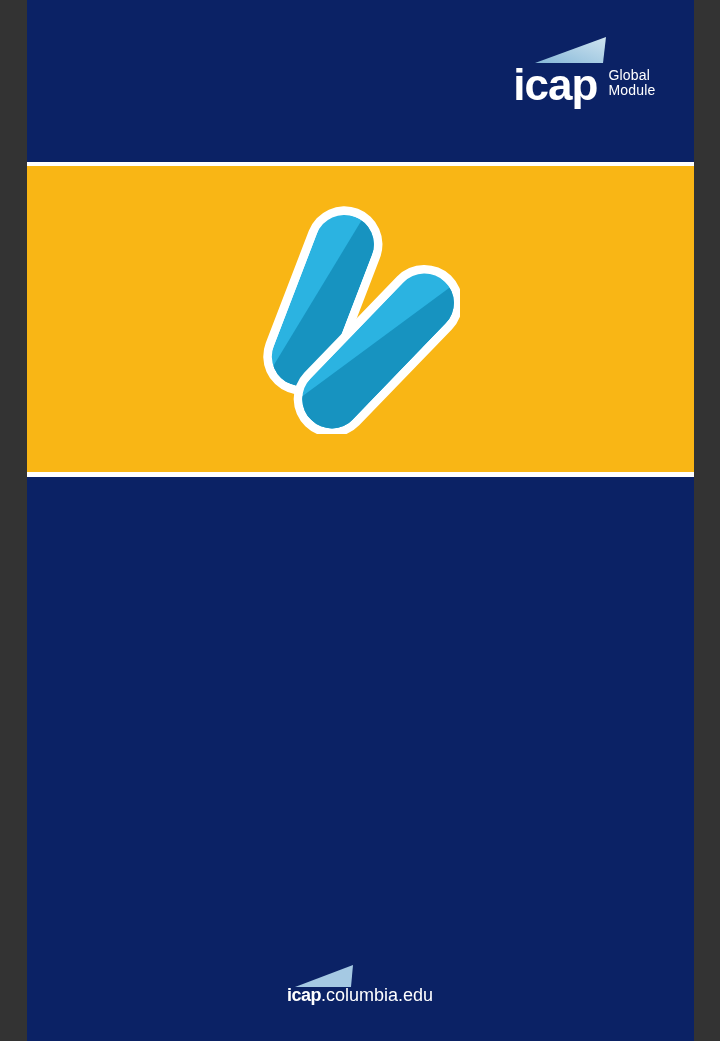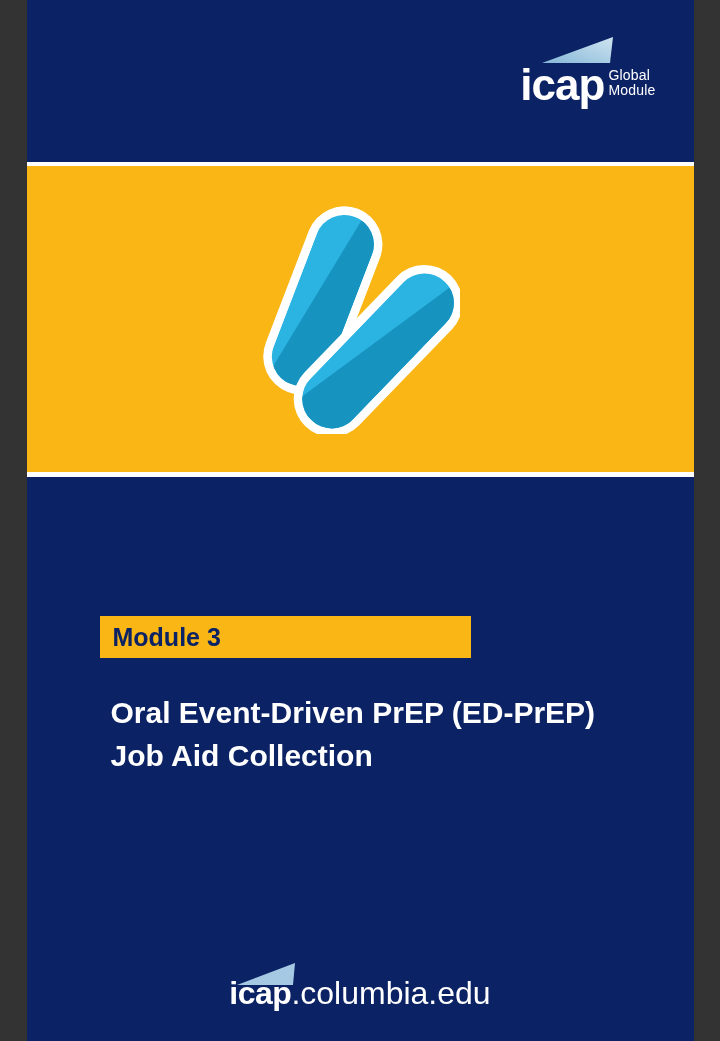--- a/index.html
+++ b/index.html
@@ -43,21 +43,21 @@
     color: #fff;
     font-size: 44px;
     font-weight: bold;
     line-height: 44px;
     letter-spacing: -1px;
   }
   .tagline {
     color: #fff;
     font-size: 14px;
     line-height: 15px;
-    margin-left: 4px;
+    margin-left: 11px;
     margin-bottom: 9px;
     letter-spacing: 0.2px;
   }
 
   
   .hero-band {
     height: 315px; 
     background: var(--yellow, #F9B615);
     border-top: 4px solid var(--white, #fff);
     border-bottom: 5px solid var(--white, #fff);
@@ -109,21 +109,21 @@
   }
   .footer-logo .sail {
     position: absolute;
     top: 0;
     left: 8px;
     width: 61px;
     height: 24px;
   }
   .footer-text {
     color: #fff;
-    font-size: 32px;
+    font-size: 18px;
     line-height: 26px;
     white-space: nowrap;
   }
   .footer-brand { font-weight: bold; letter-spacing: -0.5px; }
   .footer-domain { font-weight: normal; }
 </style>
 </head>
 <body>
 
 <div class="page">
@@ -171,29 +171,20 @@
       <g transform="translate(124,153) rotate(44)">
         <rect x="-40" y="-110" width="80" height="220" rx="40" fill="#fff"></rect>
         <g clip-path="url(#capsule2)">
           <rect x="-31" y="-101" width="62" height="202" fill="#2BB3E1"></rect>
           <polygon points="8,-101 -26,101 31,101 31,-101" fill="#1793C0"></polygon>
         </g>
       </g>
     </svg>
   </section>
 
-  <main>
-    <div class="module-badge">
-      <span>Module 3</span>
-    </div>
-    <h1 class="doc-title">
-      <span class="line">Oral Event-Driven PrEP (ED-PrEP)</span>
-      <span class="line">Job Aid Collection</span>
-    </h1>
-  </main>
 
   <footer class="footer">
     <div class="footer-logo">
       <svg class="sail" viewBox="0 0 61 24" aria-hidden="true">
         <polygon points="0,23 58,1 56,23" fill="#A5C9E3"></polygon>
       </svg>
       <div class="footer-text">
         <span class="footer-brand">icap</span><span class="footer-domain">.columbia.edu</span>
       </div>
     </div>

